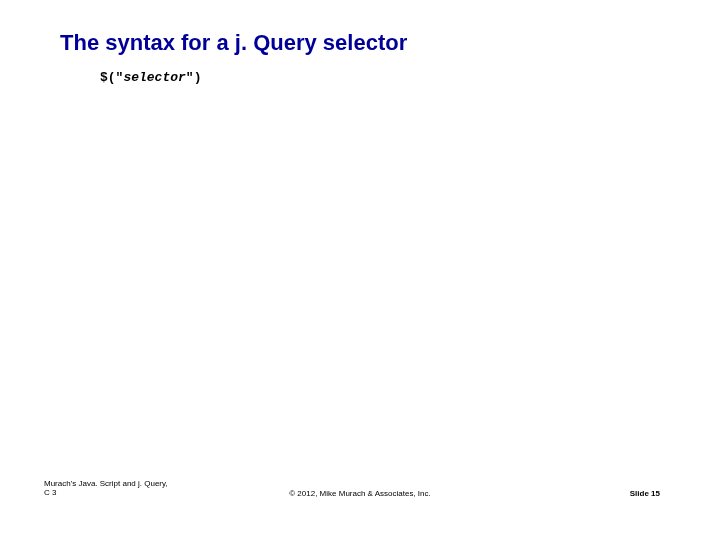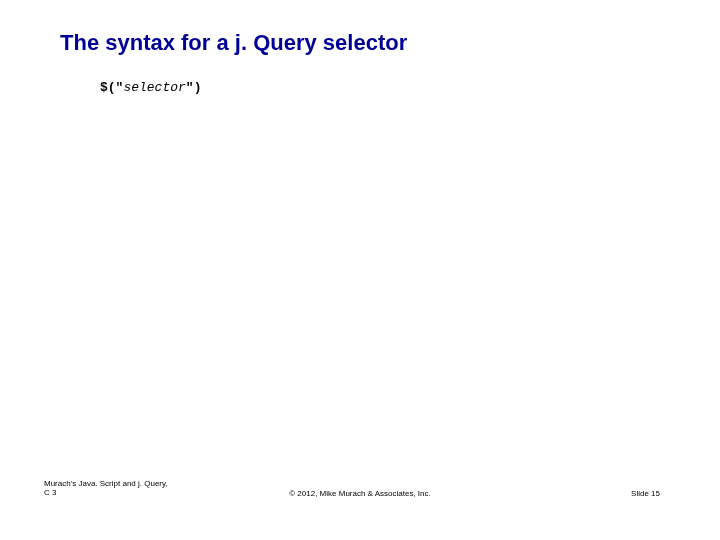--- a/index.html
+++ b/index.html
@@ -18,32 +18,32 @@
       width: 100%;
       height: 100%;
       position: relative;
       padding: 30px 0 0 0;
     }
     .heading {
       color: #000099;
       font-size: 22px;
       font-weight: bold;
       margin-left: 60px;
-      margin-bottom: 24px;
+      margin-bottom: 14px;
     }
     .code-line {
       font-family: "Courier New", Courier, monospace;
       font-size: 13px;
       font-weight: bold;
       margin-left: 100px;
       color: #000000;
     }
     .code-italic {
       font-style: italic;
-      font-weight: normal;
+      font-weight: bold;
     }
     .footer {
       position: absolute;
       bottom: 42px;
       left: 0;
       width: 100%;
       font-size: 8px;
       color: #000000;
     }
     .footer-left {
@@ -56,20 +56,21 @@
       position: absolute;
       left: 50%;
       transform: translateX(-50%);
       bottom: 0;
       text-align: center;
     }
     .footer-right {
       position: absolute;
       right: 60px;
       bottom: 0;
+      font-weight: bold;
     }
   </style>
 </head>
 <body>
 
 <div class="slide">
   <h1 class="heading">The syntax for a j. Query selector</h1>
   <div class="code-line">
     <span>$("</span><span class="code-italic">selector</span><span>")</span>
   </div>

